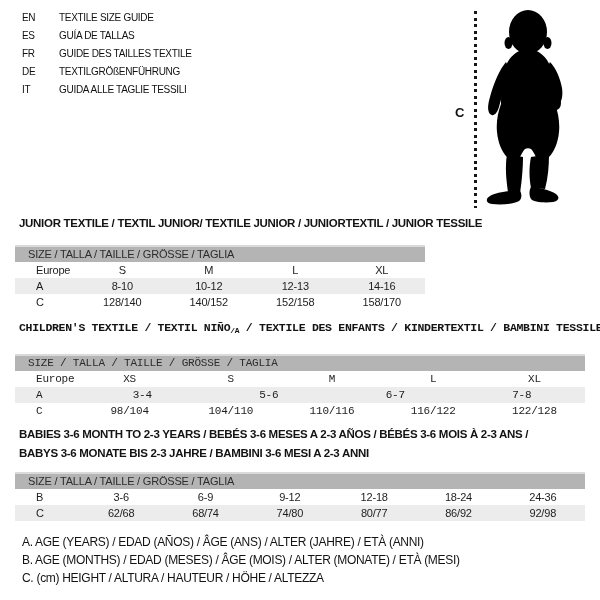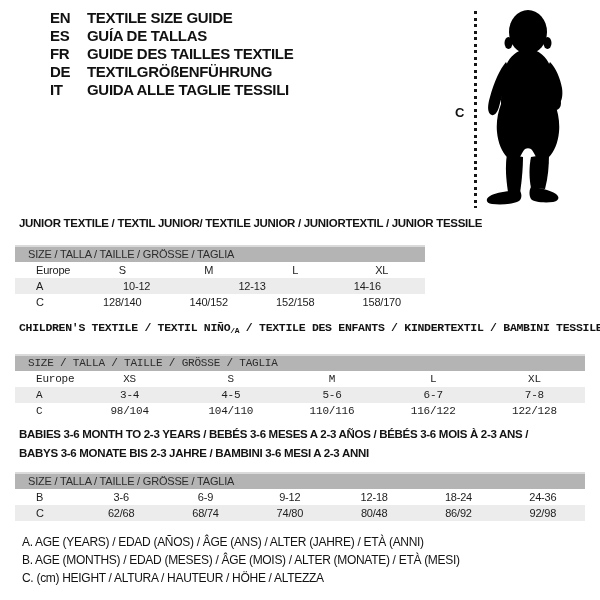--- a/index.html
+++ b/index.html
@@ -4,21 +4,21 @@
 <style>
   html,body{margin:0;padding:0;}
   body{
     width:600px;height:600px;position:relative;overflow:hidden;
     background:#ffffff;color:#111111;
     font-family:"Liberation Sans","DejaVu Sans",sans-serif;
     -webkit-font-smoothing:antialiased;
   }
   
   .lang-list{position:absolute;left:22px;top:9px;list-style:none;margin:0;padding:0;}
-  .lang-row{display:flex;height:18px;line-height:18px;font-weight:bold;font-size:15px;letter-spacing:-0.3px;margin-left:28px;}
+  .lang-row{display:flex;height:18px;line-height:18px;font-weight:normal;font-size:10px;letter-spacing:-0.3px;}
   .lang-code{width:37px;}
   .lang-label{white-space:nowrap;}
   
   .measure-c{position:absolute;left:455px;top:105px;font-weight:bold;font-size:13px;}
   .dash-line{
     position:absolute;left:474px;top:11px;width:3px;height:197px;
     background:repeating-linear-gradient(180deg,#161616 0 3px,transparent 3px 6.5px);
   }
   .baby-svg{position:absolute;left:483px;top:8px;width:86px;height:198px;}
   
@@ -99,20 +99,21 @@
       <div class="size-bar">SIZE / TALLA / TAILLE / GRÖSSE / TAGLIA</div>
       <div class="trow">
         <span class="tlabel">Europe</span>
         <span class="tcell">S</span>
         <span class="tcell">M</span>
         <span class="tcell">L</span>
         <span class="tcell">XL</span>
       </div>
       <div class="trow alt">
         <span class="tlabel">A</span>
+        <span class="tcell">8-10</span>
         <span class="tcell">10-12</span>
         <span class="tcell">12-13</span>
         <span class="tcell">14-16</span>
       </div>
       <div class="trow">
         <span class="tlabel">C</span>
         <span class="tcell">128/140</span>
         <span class="tcell">140/152</span>
         <span class="tcell">152/158</span>
         <span class="tcell">158/170</span>
@@ -128,21 +129,20 @@
         <span class="tlabel">Europe</span>
         <span class="tcell">XS</span>
         <span class="tcell">S</span>
         <span class="tcell">M</span>
         <span class="tcell">L</span>
         <span class="tcell">XL</span>
       </div>
       <div class="trow alt">
         <span class="tlabel">A</span>
         <span class="tcell">3-4</span>
-        <span class="tcell">4-5</span>
         <span class="tcell">5-6</span>
         <span class="tcell">6-7</span>
         <span class="tcell">7-8</span>
       </div>
       <div class="trow">
         <span class="tlabel">C</span>
         <span class="tcell">98/104</span>
         <span class="tcell">104/110</span>
         <span class="tcell">110/116</span>
         <span class="tcell">116/122</span>
@@ -163,21 +163,21 @@
         <span class="tcell">9-12</span>
         <span class="tcell">12-18</span>
         <span class="tcell">18-24</span>
         <span class="tcell">24-36</span>
       </div>
       <div class="trow alt">
         <span class="tlabel">C</span>
         <span class="tcell">62/68</span>
         <span class="tcell">68/74</span>
         <span class="tcell">74/80</span>
-        <span class="tcell">80/48</span>
+        <span class="tcell">80/77</span>
         <span class="tcell">86/92</span>
         <span class="tcell">92/98</span>
       </div>
     </div>
   </section>
 
   <div class="notes">
     <div class="note-line">A. AGE (YEARS) / EDAD (AÑOS) / ÂGE (ANS) / ALTER (JAHRE) / ETÀ (ANNI)</div>
     <div class="note-line">B. AGE (MONTHS) / EDAD (MESES) / ÂGE (MOIS) / ALTER (MONATE) / ETÀ (MESI)</div>
     <div class="note-line">C. (cm) HEIGHT / ALTURA / HAUTEUR / HÖHE / ALTEZZA</div>

